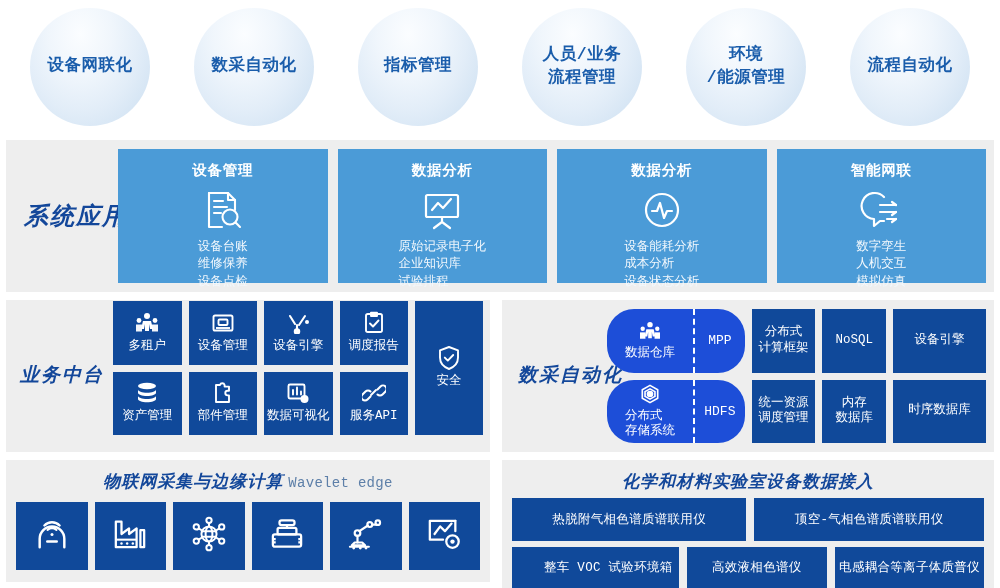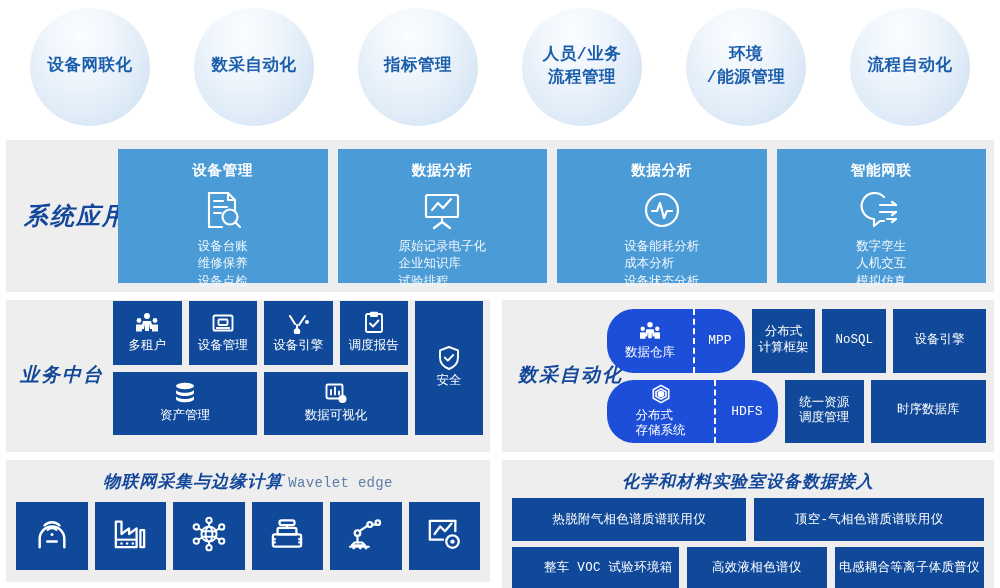--- a/index.html
+++ b/index.html
@@ -276,27 +276,45 @@
               <svg width="24" height="22" viewBox="0 0 24 22" fill="#fff">
                 <ellipse cx="12" cy="4" rx="9" ry="3.2"></ellipse>
                 <path d="M3 7.5c0 1.8 4 3.2 9 3.2s9-1.4 9-3.2v3.2c0 1.8-4 3.2-9 3.2S3 12.5 3 10.7z"></path>
                 <path d="M3 13.8c0 1.8 4 3.2 9 3.2s9-1.4 9-3.2V17c0 1.8-4 3.2-9 3.2S3 18.8 3 17z"></path>
               </svg>
             </div>
             <div>资产管理</div>
           </div>
           <div class="tile">
             <div class="ticon">
+              <svg width="23" height="23" viewBox="0 0 23 23" fill="none" stroke="#fff" stroke-width="1.9" stroke-linejoin="round">
+                <path d="M9 3a2.4 2.4 0 0 1 4.6 0v1.6H18v4.2h-1.4a2.3 2.3 0 0 0 0 4.6H18V20H5V3z"></path>
+              </svg>
+            </div>
+            <div>部件管理</div>
+          </div>
+          <div class="tile">
+            <div class="ticon">
               <svg width="24" height="22" viewBox="0 0 24 22" fill="none" stroke="#fff" stroke-width="1.9" stroke-linecap="round" stroke-linejoin="round">
                 <rect x="2.5" y="2.5" width="16" height="14" rx="1.4"></rect>
                 <path d="M7 12.5V8M11 12.5V5.5M15 12.5v-3"></path>
                 <circle cx="18.5" cy="17" r="4" fill="#fff" stroke="none"></circle>
               </svg>
             </div>
             <div>数据可视化</div>
+          </div>
+          <div class="tile">
+            <div class="ticon">
+              <svg width="24" height="22" viewBox="0 0 24 22" fill="none" stroke="#fff" stroke-width="2" stroke-linecap="round">
+                <path d="M8.5 14.5l-3 3a3.5 3.5 0 0 1-5-5l3-3a3.5 3.5 0 0 1 5 0"></path>
+                <path d="M15.5 7.5l3-3a3.5 3.5 0 0 1 5 5l-3 3a3.5 3.5 0 0 1-5 0"></path>
+                <path d="M9 13l5-5"></path>
+              </svg>
+            </div>
+            <div>服务API</div>
           </div>
         </div>
 
       </div>
 
       <div class="tile biz-secure">
         <div class="ticon">
           <svg width="24" height="26" viewBox="0 0 24 26" fill="none" stroke="#fff" stroke-width="1.9" stroke-linecap="round" stroke-linejoin="round">
             <path d="M12 2l9 3.4v7.2c0 6-4 9.6-9 11.4-5-1.8-9-5.4-9-11.4V5.4z"></path>
             <path d="M7.8 12.6l3 3 5.4-5.6"></path>
@@ -341,20 +359,21 @@
                 <path d="M12 2.6l8.4 4.7v9.4L12 21.4 3.6 16.7V7.3z"></path>
                 <circle cx="12" cy="12" r="3.6" fill="#fff" stroke="none"></circle>
                 <path d="M12 6.4l5.4 3v5.2L12 17.6l-5.4-3V9.4z"></path>
               </svg>
             </div>
             <div>分布式<br>存储系统</div>
           </div>
           <div class="half-b">HDFS</div>
         </div>
         <div class="tile w-1">统一资源<br>调度管理</div>
+        <div class="tile w-1">内存<br>数据库</div>
         <div class="tile w-wide">时序数据库</div>
       </div>
 
     </div>
   </div>
 
   <div class="band" id="iot-band">
     <div class="band-heading">
       <span>物联网采集与边缘计算</span><span class="sub">Wavelet edge</span>
     </div>

